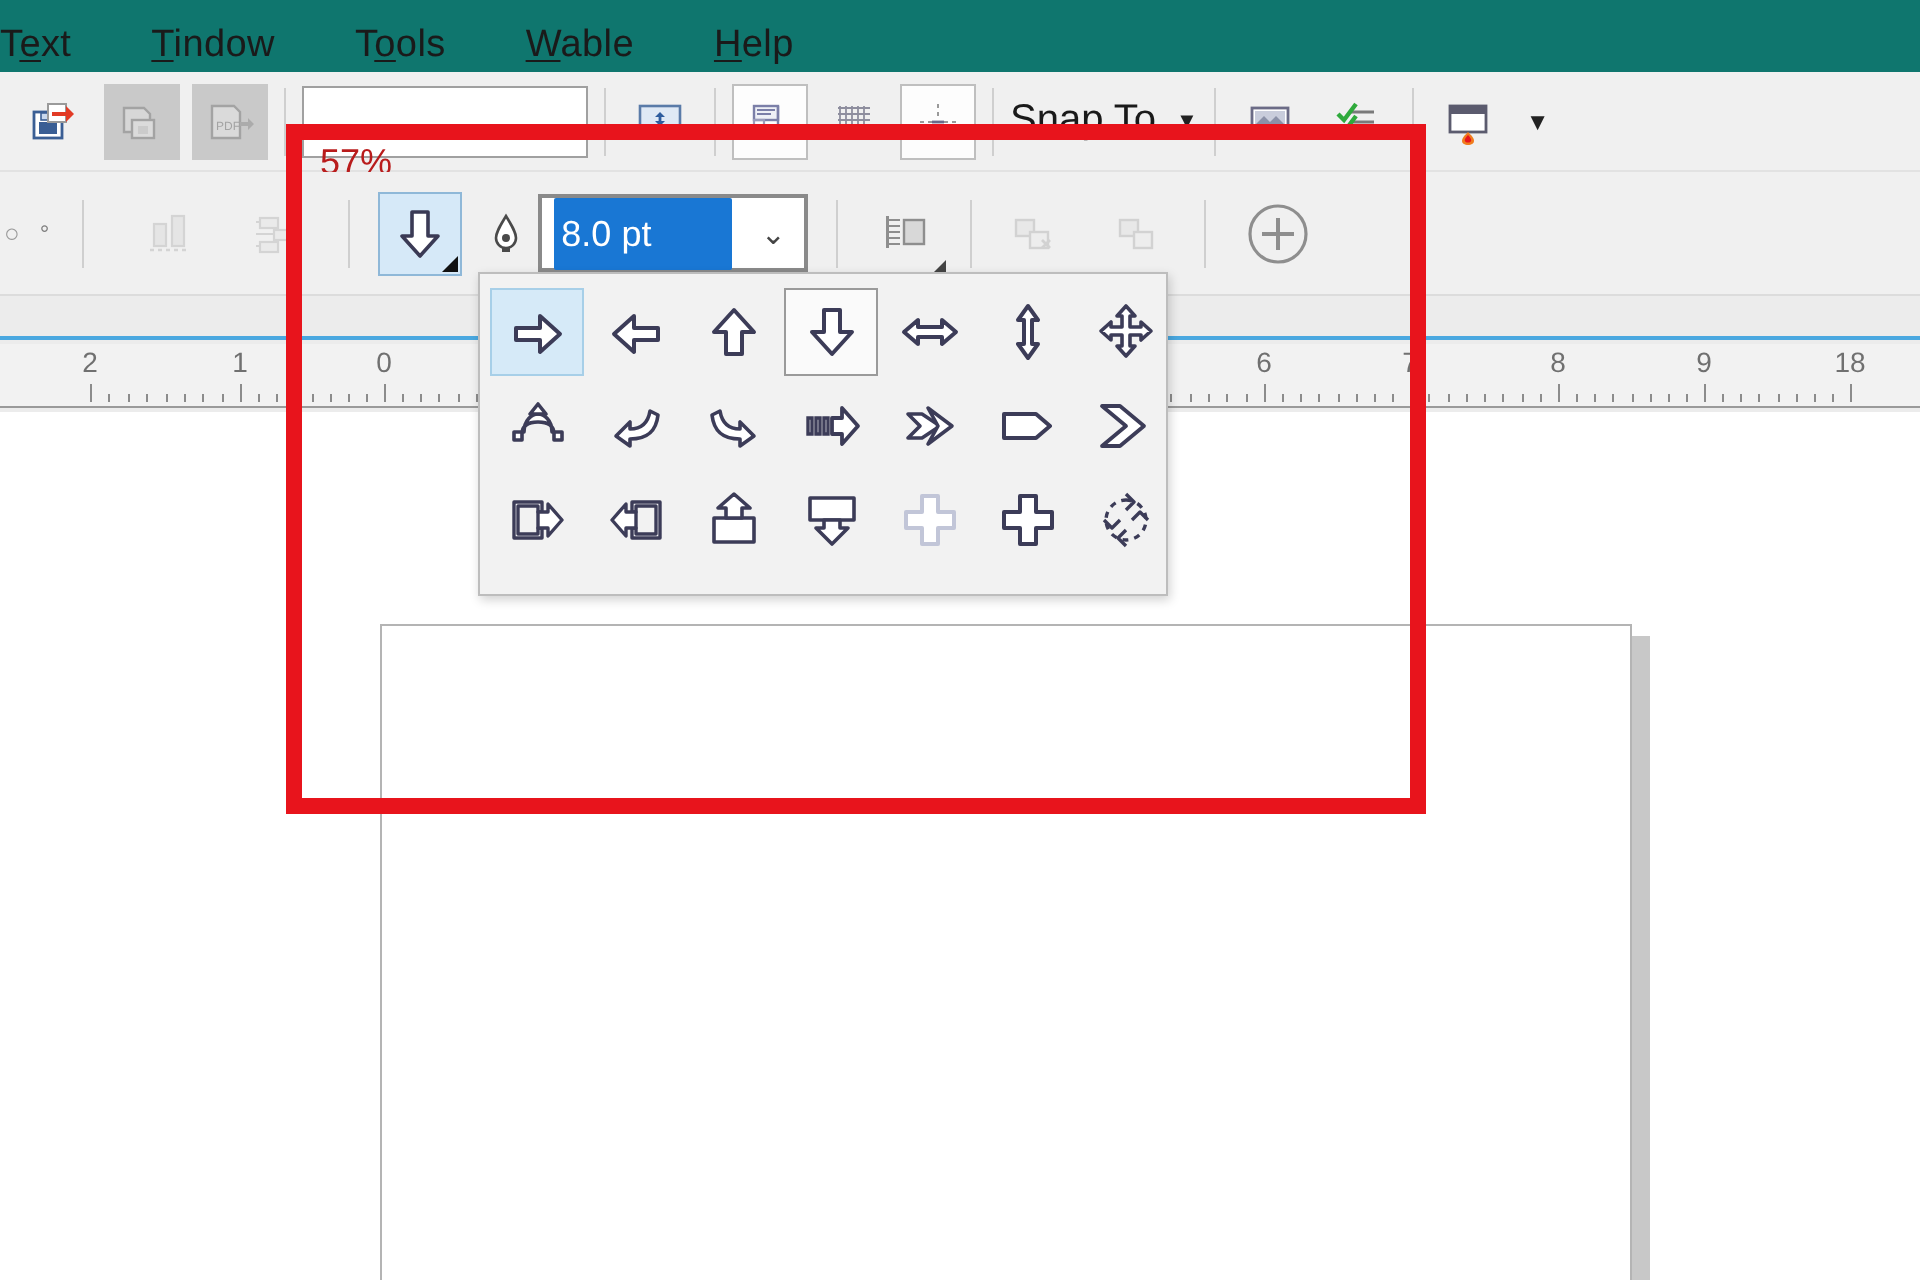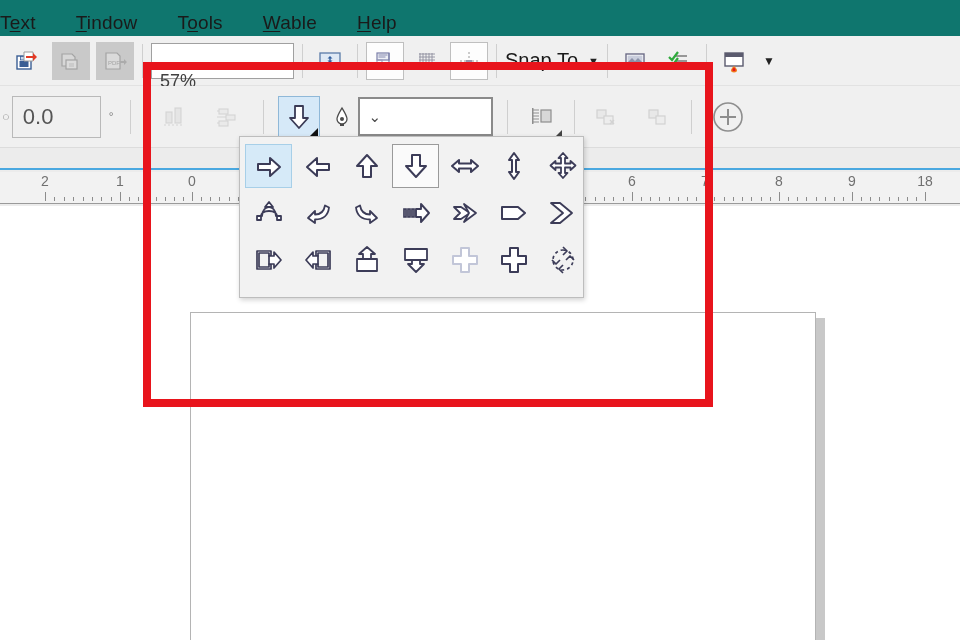--- a/index.html
+++ b/index.html
@@ -54,21 +54,21 @@
     background: #d6e9f8; border: 1px solid #8fb8d8;
   }
 
   .combo {
     height: 36px; background: #ffffff;
     border: 1px solid #a0a0a0;
     display: flex; align-items: center;
     flex: none; position: relative;
   }
   .combo .val {
-    font-size: 18px; color: #404040; padding: 0 8px; flex: 1;
+    font-size: 18px; color: #b91c1c; padding: 0 8px; flex: 1;
     white-space: nowrap; line-height: 34px; margin-top: 41px;
   }
   .combo .val.selected {
     background: #1977d4; color: #ffffff; padding: 1px 4px;
     margin: 0 6px; border-radius: 1px;
   }
   .combo .chev {
     width: 30px; text-align: center; color: #444; font-size: 15px;
     flex: none;
   }
@@ -307,23 +307,20 @@
 
     <div style="width:10px;flex:none;"></div>
     <span style="font-size:12px;color:#222;flex:none;">▼</span>
   </div>
 
   <div class="toolbar2">
     <div style="width:2px;flex:none;"></div>
 
     <span style="font-size:13px;color:#9a9a9a;flex:none;margin-right:2px;">○</span>
 
-    <div style="width:89px;height:42px;background:#f0f0f0;border:1px solid #b9b9b9;display:flex;align-items:center;flex:none;">
-      <span style="font-size:22px;color:#555;padding-left:10px;">0.0</span>
-    </div>
 
     <span class="deg">°</span>
 
     <div class="tb-sep" style="margin-left:14px;"></div>
 
     <div style="width:16px;flex:none;"></div>
 
     <div class="tb-btn">
       <span>
         <svg width="26" height="26" viewBox="0 0 26 26" opacity="0.32">
@@ -366,20 +363,21 @@
 
     <span style="flex:none;margin-right:6px;">
       <svg width="20" height="22" viewBox="0 0 20 22">
         <path d="M10 2 C7 7 5 10 5 13 a5 5 0 0 0 10 0 C15 10 13 7 10 2z" fill="#ffffff" stroke="#4a4a4a" stroke-width="1.3"></path>
         <path d="M8 19 h4" stroke="#4a4a4a" stroke-width="2"></path>
         <circle cx="10" cy="13" r="2" fill="#4a4a4a"></circle>
       </svg>
     </span>
 
     <div class="combo" style="width:135px;height:39px;border:2px solid #8a8a8a;">
+      <span class="val selected">8.0 pt</span>
       <span class="chev">⌄</span>
     </div>
 
     <div class="tb-sep" style="margin-left:14px;margin-right:14px;"></div>
 
     <div class="tb-btn" style="width:40px;height:40px;">
       <span>
         <svg width="26" height="26" viewBox="0 0 26 26">
           <g stroke="#8e8e8e" stroke-width="1.1">
             <path d="M4 6 h6 M4 9 h6 M4 12 h6 M4 15 h6 M4 18 h6"></path>

